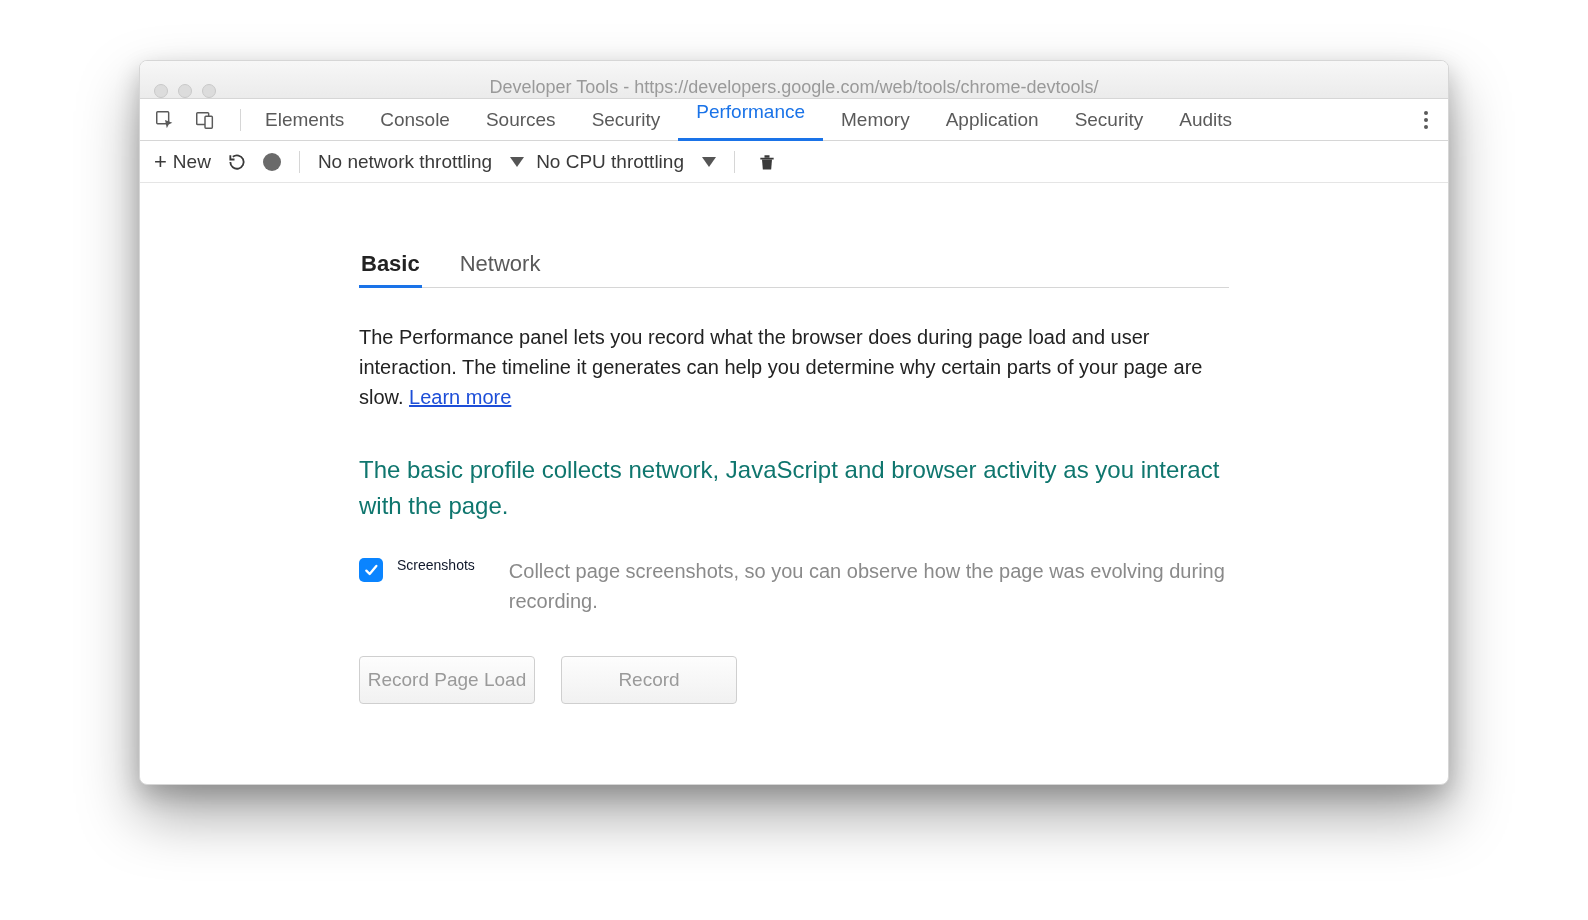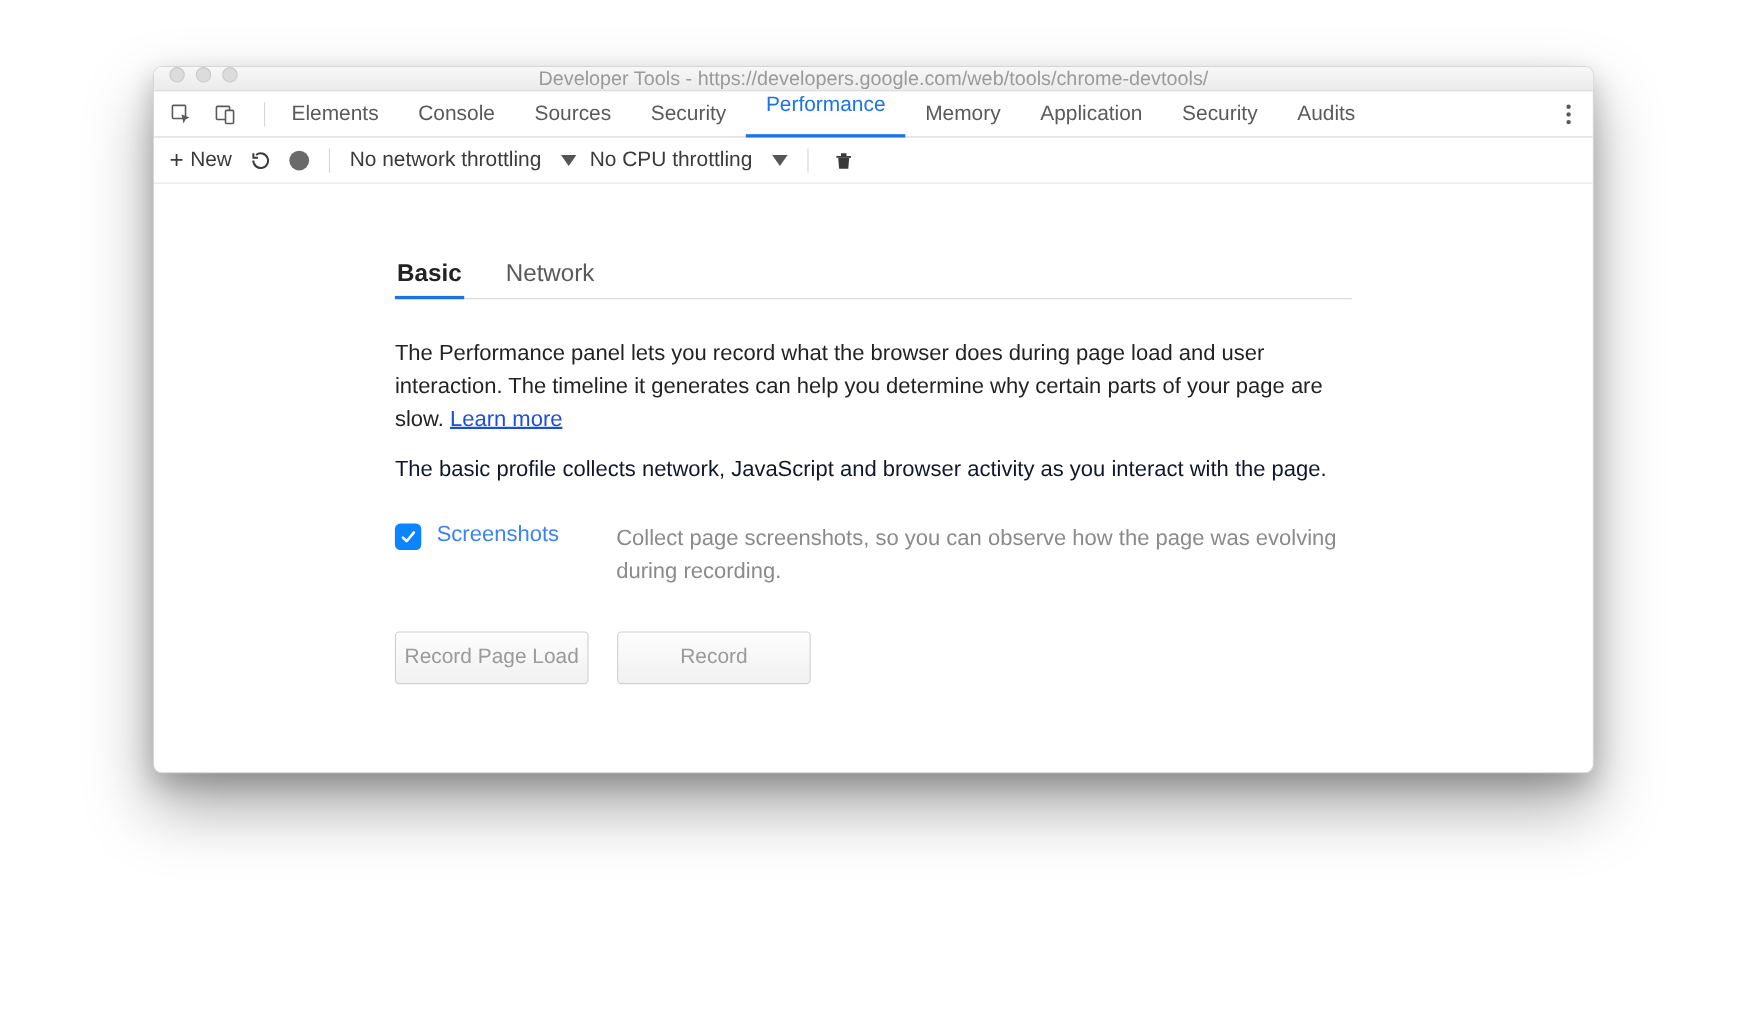--- a/index.html
+++ b/index.html
@@ -15,25 +15,25 @@
 }
 .window {
   width: 1310px;
   background: #fff;
   border-radius: 8px;
   border: 1px solid #d6d6d6;
   box-shadow: 0 30px 60px rgba(0,0,0,0.35), 0 10px 24px rgba(0,0,0,0.20);
   overflow: hidden;
 }
 .titlebar {
-  height: 22px;
+  height: 38px;
   background: linear-gradient(#f7f7f7, #ebebeb);
   border-bottom: 1px solid #d6d6d6;
   display: flex;
-  align-items: flex-start;
+  align-items: flex-end;
   padding: 0 0;
   position: relative;
 }
 .traffic { display: flex; gap: 10px; position: absolute; left: 14px; }
 .traffic span {
   width: 14px; height: 14px; border-radius: 50%;
   background: #dcdcdc; border: 1px solid #c9c9c9;
 }
 .title-text {
   flex: 1; text-align: center; color: #9a9a9a; font-size: 18px;
@@ -101,28 +101,28 @@
   font-size: 22px;
 }
 .subtabs .subtab {
   padding: 8px 2px; color: #5a5a5a; cursor: pointer;
 }
 .subtabs .subtab.active {
   color: #222; border-bottom: 3px solid #1a73e8; margin-bottom: -1px; font-weight: 700;
 }
 .desc { margin-top: 34px; font-size: 20px; color: #222; line-height: 1.5; }
 .desc a { color: #1d4ed8; text-decoration: underline; text-align: center; }
-.desc2 { margin-top: 16px; font-size: 20px; color: #0f172a; line-height: 1.5; }
+.desc2 { margin-top: 40px; font-size: 24px; color: #0f766e; line-height: 1.5; }
 .option-row { margin-top: 32px; display: flex; align-items: flex-start; gap: 14px; }
 .checkbox {
   width: 24px; height: 24px; border-radius: 5px; background: #0a84ff;
   display: flex; align-items: center; justify-content: center; flex-shrink: 0;
   margin-top: 2px;
 }
-.option-label { font-size: 20px; color: #3b82f6; white-space: nowrap; margin-right: 38px; margin-top: 1px; }
+.option-label { font-size: 14px; color: #0f172a; white-space: nowrap; margin-right: 20px; margin-top: 1px; }
 .option-desc { font-size: 20px; color: #8a8a8a; line-height: 1.5; }
 .buttons-row { margin-top: 40px; display: flex; gap: 26px; }
 .big-btn {
   width: 176px; height: 48px;
   background: linear-gradient(#fdfdfd, #f1f1f1);
   border: 1px solid #cfcfcf; border-radius: 4px;
   font-size: 19px; color: #9a9a9a; cursor: pointer;
 }
 .plus {
   font-size: 22px; line-height: 1; font-weight: 300;

